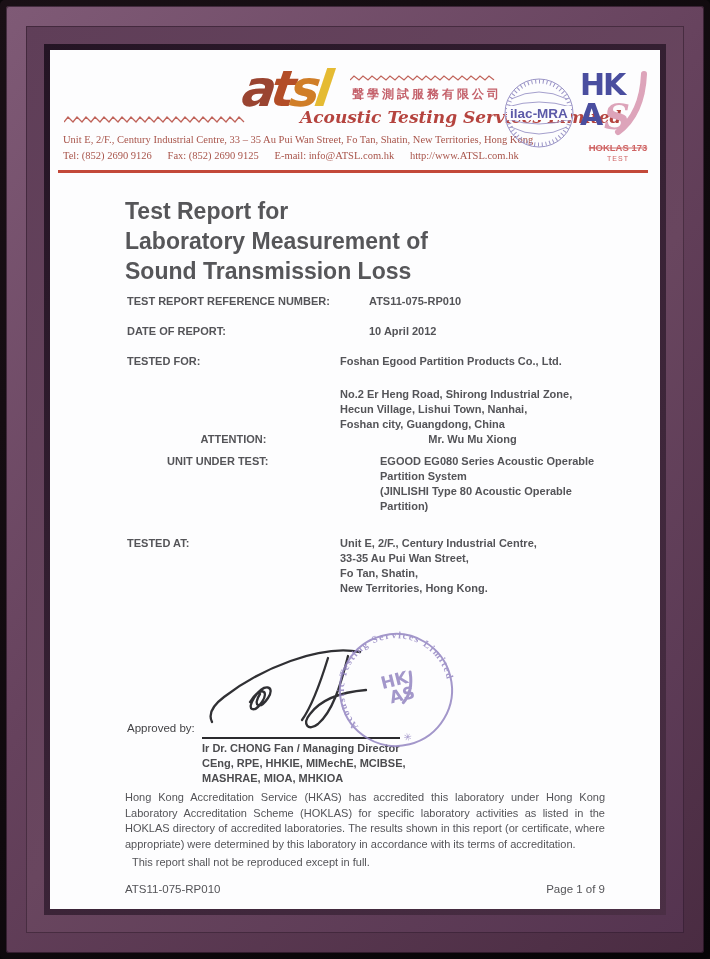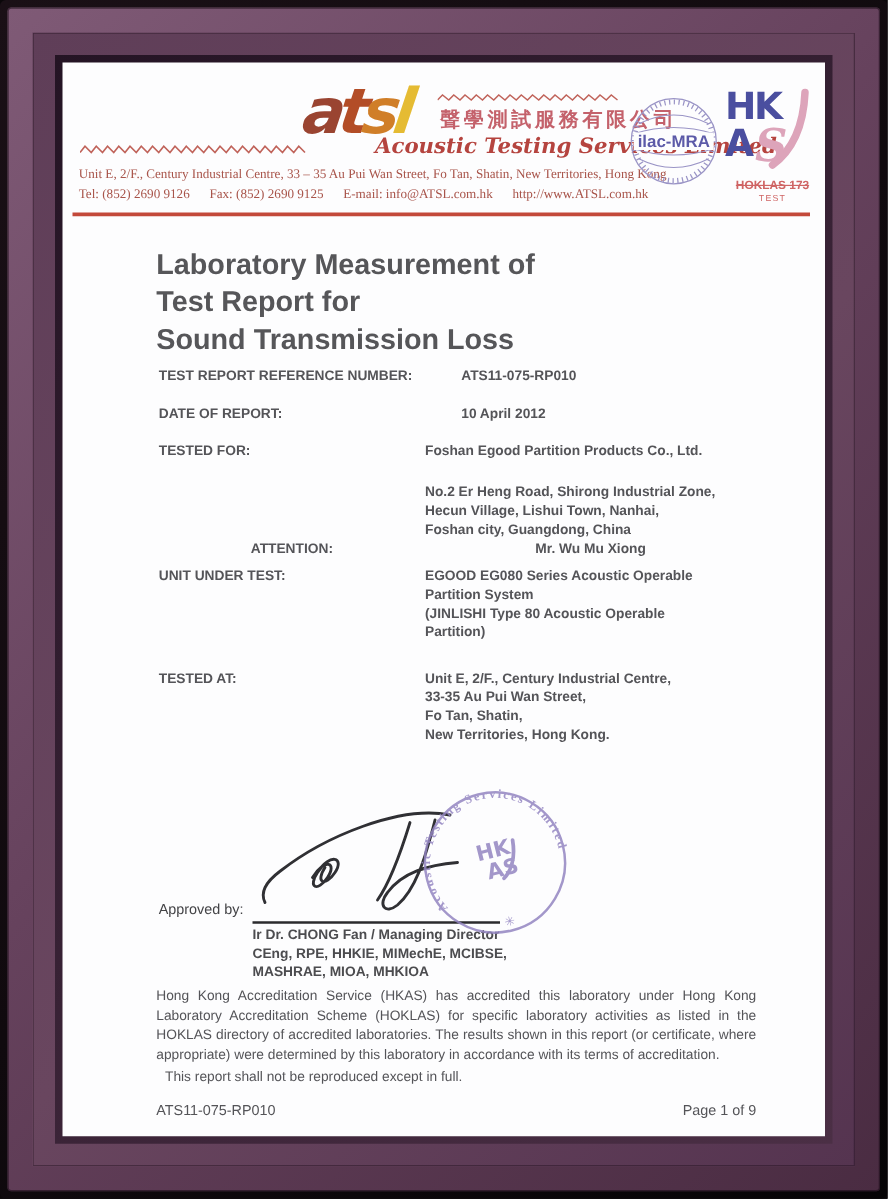--- a/index.html
+++ b/index.html
@@ -16,38 +16,38 @@
   .page { position:relative; width:100%; height:100%; background:#fdfdfe; color:#545458; overflow:hidden; }
 
   
   .atsl-mark { position:absolute; left:193px; top:14px; font:italic 900 50px "DejaVu Sans", sans-serif; letter-spacing:-5px; transform:skewX(-8deg); line-height:1; }
   .atsl-mark .La { color:#9a4431; }
   .atsl-mark .Lt { color:#b34d27; }
   .atsl-mark .Ls { color:#d07e28; }
   .atsl-mark .Ll { color:#e5bb33; }
   .wavy-left  { position:absolute; left:14px;  top:62px; }
   .wavy-right { position:absolute; left:300px; top:22px; }
-  .cjk-name { position:absolute; left:302px; top:36px; font-size:16px; font-weight:bold; letter-spacing:3px; color:#c4616b; white-space:nowrap; }
+  .cjk-name { position:absolute; left:302px; top:36px; font-size:12px; font-weight:bold; letter-spacing:3px; color:#c4616b; white-space:nowrap; }
   .eng-name { position:absolute; left:250px; top:57px; font:italic 700 17px "DejaVu Serif", serif; color:#b5443f; white-space:nowrap; }
   .hdr-addr    { position:absolute; left:13px; top:84px;  font-family:"Liberation Serif", serif; font-size:10.5px; color:#a8544a; white-space:pre; }
   .hdr-contact { position:absolute; left:13px; top:100px; font-family:Liberation Serif, serif; font-size:10.5px; color:#a8544a; white-space:pre; }
   .hdr-rule { position:absolute; left:8px; top:120px; width:590px; height:2.5px; background:#c3493a; }
   .ilac-logo { position:absolute; left:452px; top:26px; }
   .hkas-logo { position:absolute; left:528px; top:18px; }
 
   
   .title { position:absolute; left:75px; top:146px; font-size:23px; font-weight:bold; line-height:30px; color:#565659; }
 
   
   .fields { position:absolute; left:77px; top:244px; width:478px; }
   .frow { display:flex; }
   .flabel { width:213px; flex:none; font-size:11px; font-weight:bold; line-height:15px; color:#545458; }
   .fvalue { flex:1; font-size:11px; font-weight:bold; line-height:15px; color:#545458; white-space:pre-line; }
   .mb15 { margin-bottom:15px;gap:29px; } .mb8 { margin-bottom:18px; } .mb0 { margin-bottom:0; }
-  .mb7 { margin-bottom:7px;text-align:center; } .mb22 { margin-bottom:22px; } .mb10 { margin-bottom:10px; }
+  .mb7 { margin-bottom:7px;text-align:center; } .mb22 { margin-bottom:22px;margin-left:40px; } .mb10 { margin-bottom:10px; }
 
   
   .approved-label { position:absolute; left:77px; top:672px; font-size:11.5px; color:#434346;text-align:center; }
   .sig-svg { position:absolute; left:138px; top:586px; }
   .sig-line { position:absolute; left:152px; top:687px; width:198px; height:1.6px; background:#2b2b2e; }
   .approver { position:absolute; left:152px; top:691px; font-size:11px; font-weight:bold; line-height:15px; color:#4c4c4f; }
   .credentials { position:absolute; left:152px; top:706px; font-size:11px; font-weight:bold; line-height:15px; color:#4c4c4f; white-space:pre-line; }
   .stamp { position:absolute; left:286px; top:580px; transform:rotate(-14deg); opacity:.85; }
 
   
@@ -98,22 +98,22 @@
             <svg class="hkas-logo" width="80" height="104" viewBox="0 0 80 104">
               <path d="M66,6 C65,28 59,50 40,64" fill="none" stroke="#dda4ba" stroke-width="6" stroke-linecap="round"></path>
               <text x="2" y="27" font-size="30" font-weight="bold" fill="#4a4e9f" letter-spacing="-2" font-family="DejaVu Sans, sans-serif">HK</text>
               <text x="2" y="57" font-size="30" font-weight="bold" fill="#4a4e9f" font-family="DejaVu Sans, sans-serif">A</text>
               <text x="26" y="61" font-size="36" font-style="italic" font-weight="bold" fill="#dda4ba" font-family="DejaVu Serif, serif">S</text>
               <text x="40" y="83" text-anchor="middle" font-size="9.5" font-weight="bold" fill="#cf6464" text-decoration="line-through" font-family="Liberation Sans, sans-serif">HOKLAS 173</text>
               <text x="40" y="93" text-anchor="middle" font-size="7" fill="#cf6464" letter-spacing="1" font-family="Liberation Sans, sans-serif">TEST</text>
             </svg>
 
             <div class="title">
+              <div>Test Report for</div>
               <div>Laboratory Measurement of</div>
-              <div>Test Report for</div>
               <div>Sound Transmission Loss</div>
             </div>
 
             <div class="fields">
               <div class="frow mb15">
                 <div class="flabel">TEST REPORT REFERENCE NUMBER:</div>
                 <div class="fvalue">ATS11-075-RP010</div>
               </div>
               <div class="frow mb15">
                 <div class="flabel">DATE OF REPORT:</div>

